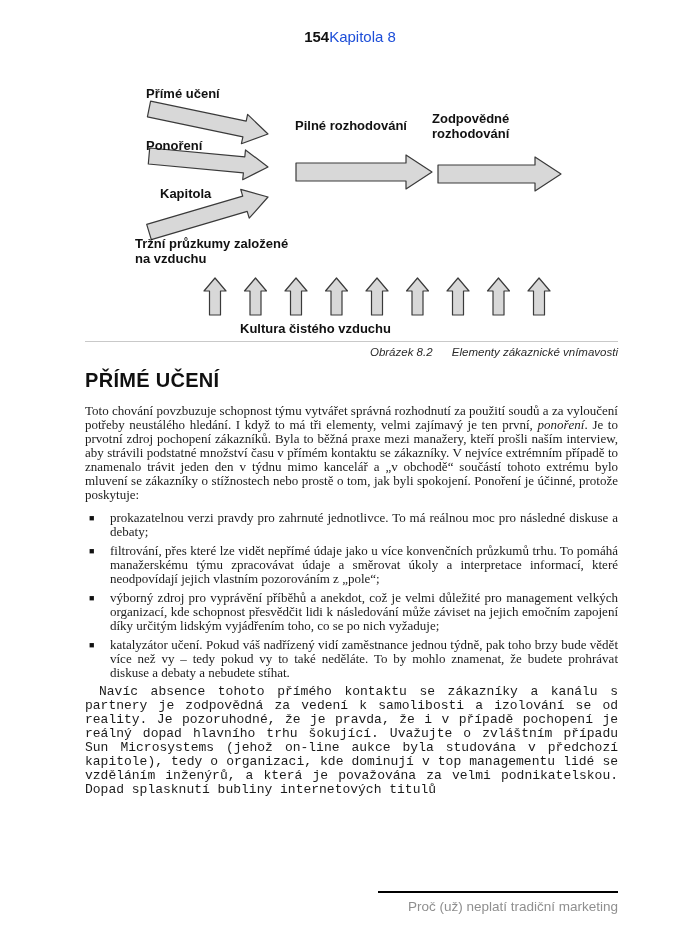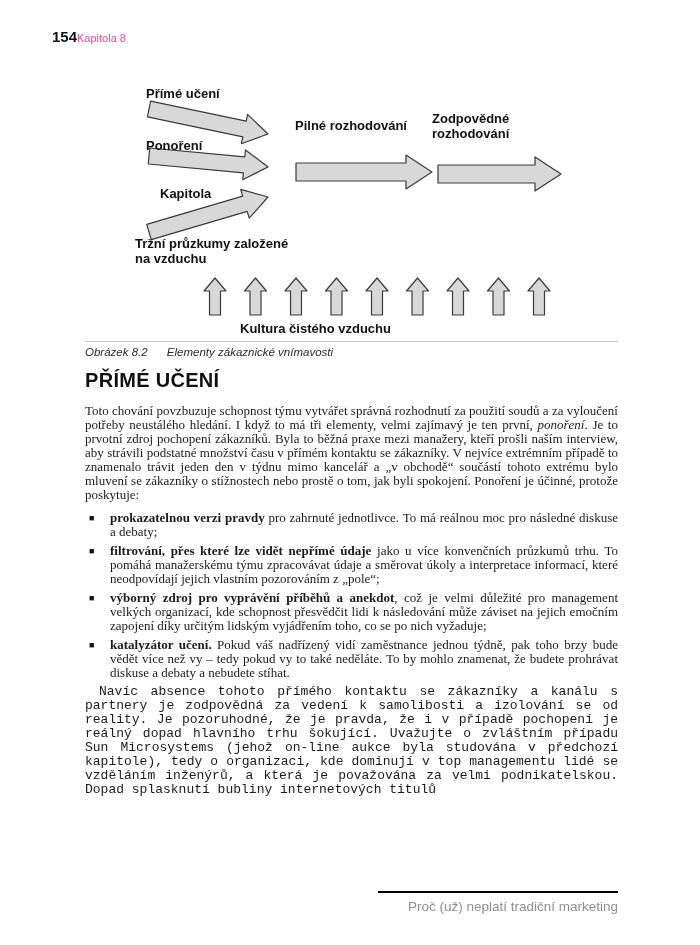--- a/index.html
+++ b/index.html
@@ -8,62 +8,62 @@
     width: 700px; height: 945px;
     font-family: "Liberation Serif", serif;
     color: #1b1b1b;
     position: relative;
   }
   .page { position: relative; width: 700px; height: 945px; background: #fff; overflow: hidden; }
 
   
   .pagehead {
     position: absolute; top: 28px; left: 52px; right: 52px;
-    display: flex; justify-content: flex-start; align-items: baseline;
+    display: flex; justify-content: center; align-items: baseline;
     font-family: "Liberation Sans", sans-serif;
   }
   .pagenum { font-weight: bold; font-size: 15px; color: #111; }
-  .chapter { font-size: 11px; color: #ec4899; }
+  .chapter { font-size: 15px; color: #1d4ed8; }
 
   
   .figure {
     position: absolute; top: 85px; left: 0; width: 700px; height: 256px;
     font-family: "Liberation Sans", sans-serif;
   }
   .figure svg { position: absolute; left: 0; top: 0; }
   .flabel {
     position: absolute; font-size: 13px; font-weight: bold;
     color: #111; line-height: 1.18; white-space: normal;
   }
   .flabel.center { text-align: left; }
   .arrow { fill: #d8d8d8; stroke: #3a3a3a; stroke-width: 1.2; stroke-linejoin: round; }
 
   .caption {
     position: absolute; top: 341px; left: 85px; width: 533px;
     border-top: 1px solid #c9c9c9; padding-top: 4px;
     font-family: "Liberation Sans", sans-serif;
-    font-style: italic; font-size: 11.5px; color: #2a2a2a;
+    font-style: italic; font-size: 11.5px; color: #2a2a2a; text-align: right;
   }
   .caption .cap-num { margin-right: 16px; }
 
   .heading {
     position: absolute; top: 369px; left: 85px;
     font-family: "Liberation Sans", sans-serif;
     font-size: 20px; font-weight: bold; color: #101010; letter-spacing: 0.3px;
   }
 
   
   .bodycol {
     position: absolute; top: 404px; left: 85px; width: 533px;
     font-size: 13px; line-height: 14px; text-align: justify;
   }
   .bullets { list-style: none; margin-top: 9px; }
   .bullets li { position: relative; padding-left: 25px; margin-bottom: 5px; }
   .bullets .marker { position: absolute; left: 4px; top: 0; font-size: 9px; color: #111; }
-  .bullets b { font-weight: bold; }
+  .bullets b { font-weight: normal; }
   .para2 { text-indent: 14px; font-family: Liberation Mono, monospace; }
 
   
   .pagefoot {
     position: absolute; top: 891px; right: 82px; width: 240px;
     border-top: 2px solid #000000; padding-top: 6px; text-align: right;
     font-family: "Liberation Sans", sans-serif;
     font-size: 13.5px; color: #8f8f8f;
   }
 </style>

